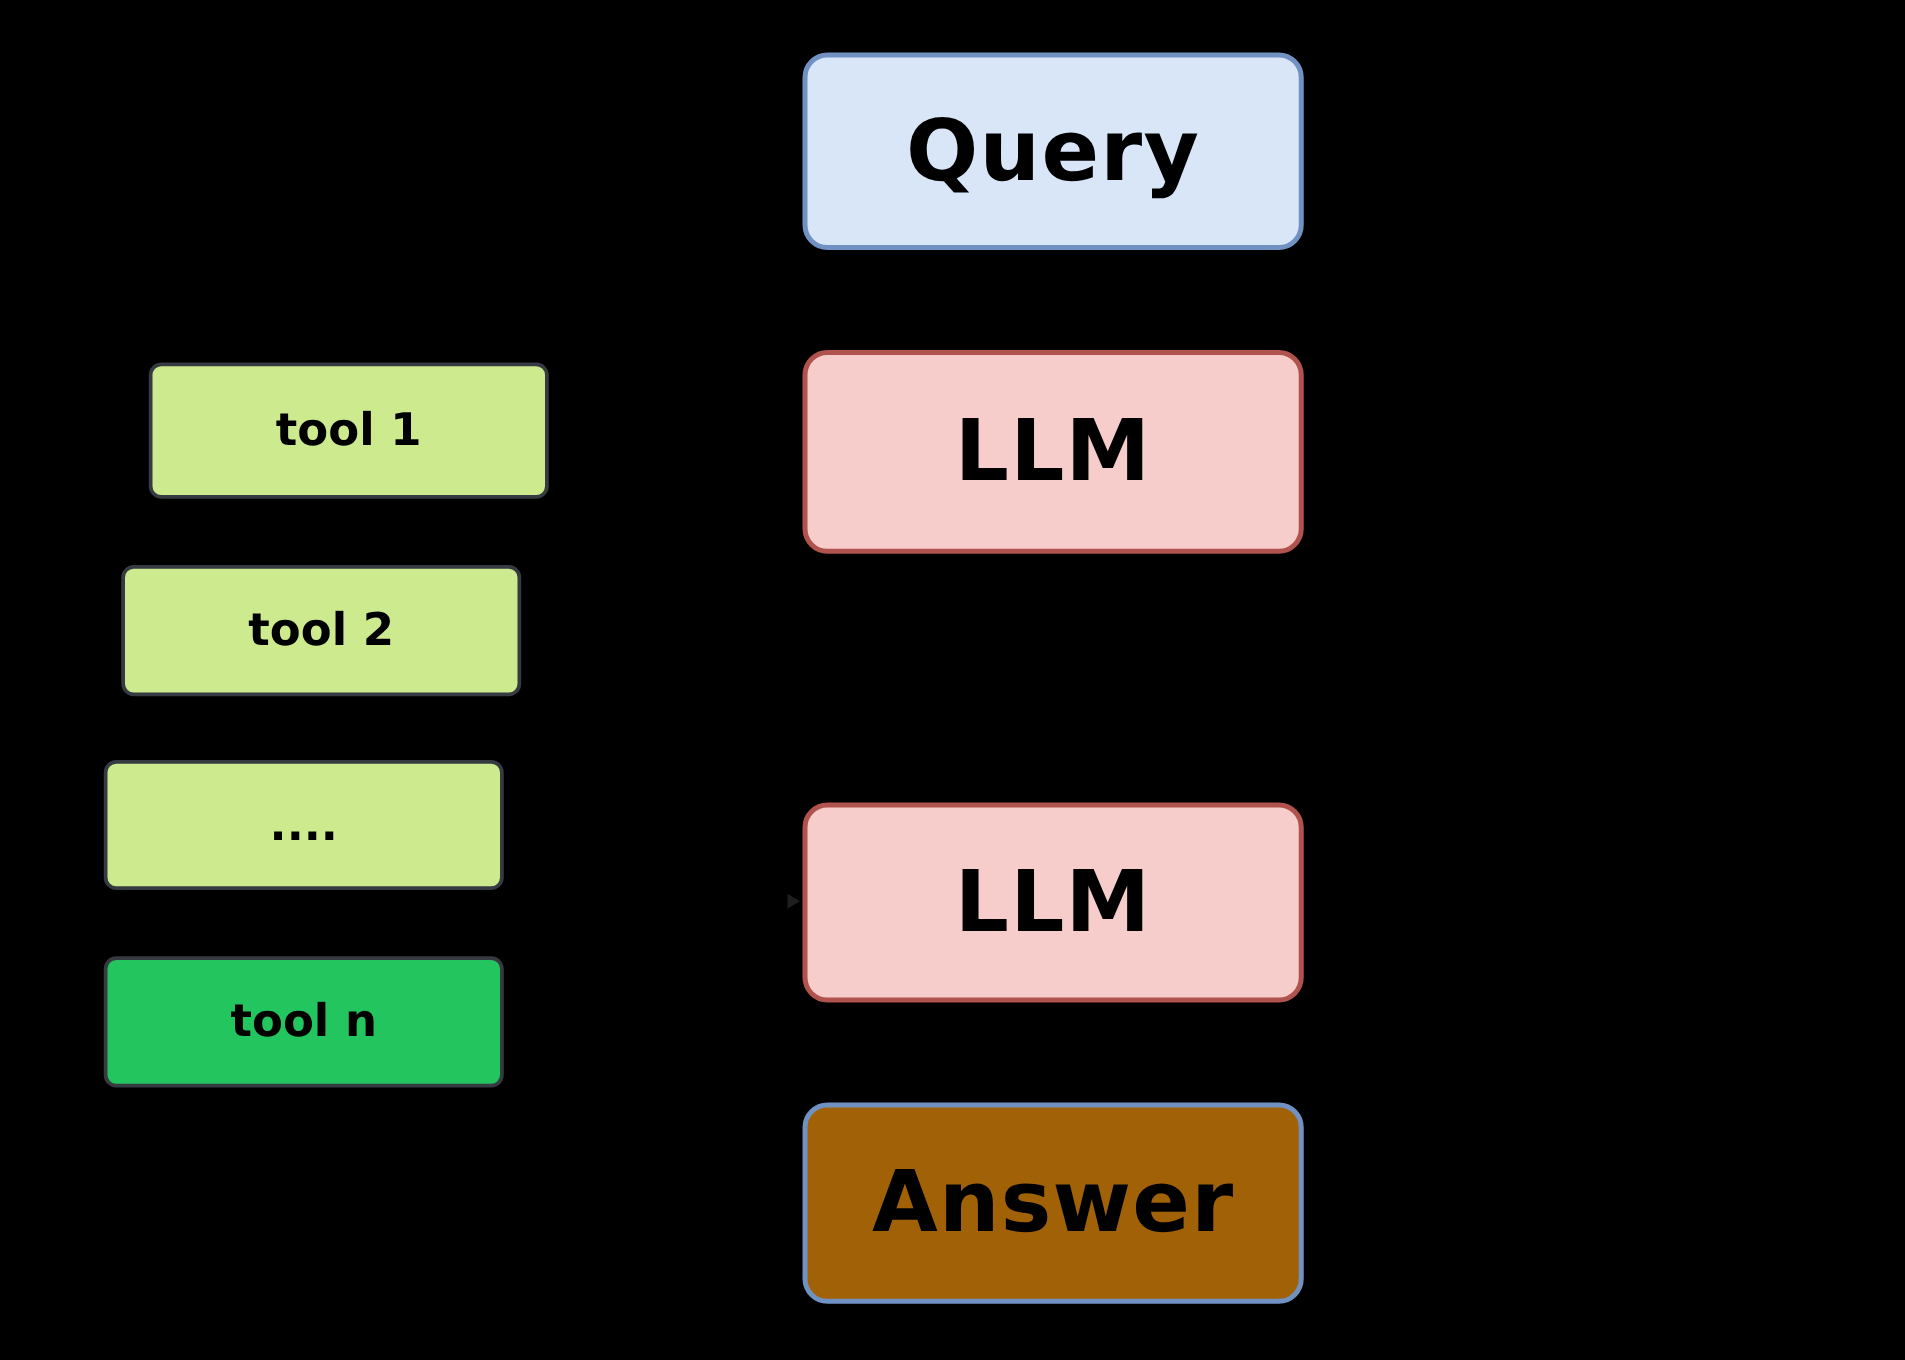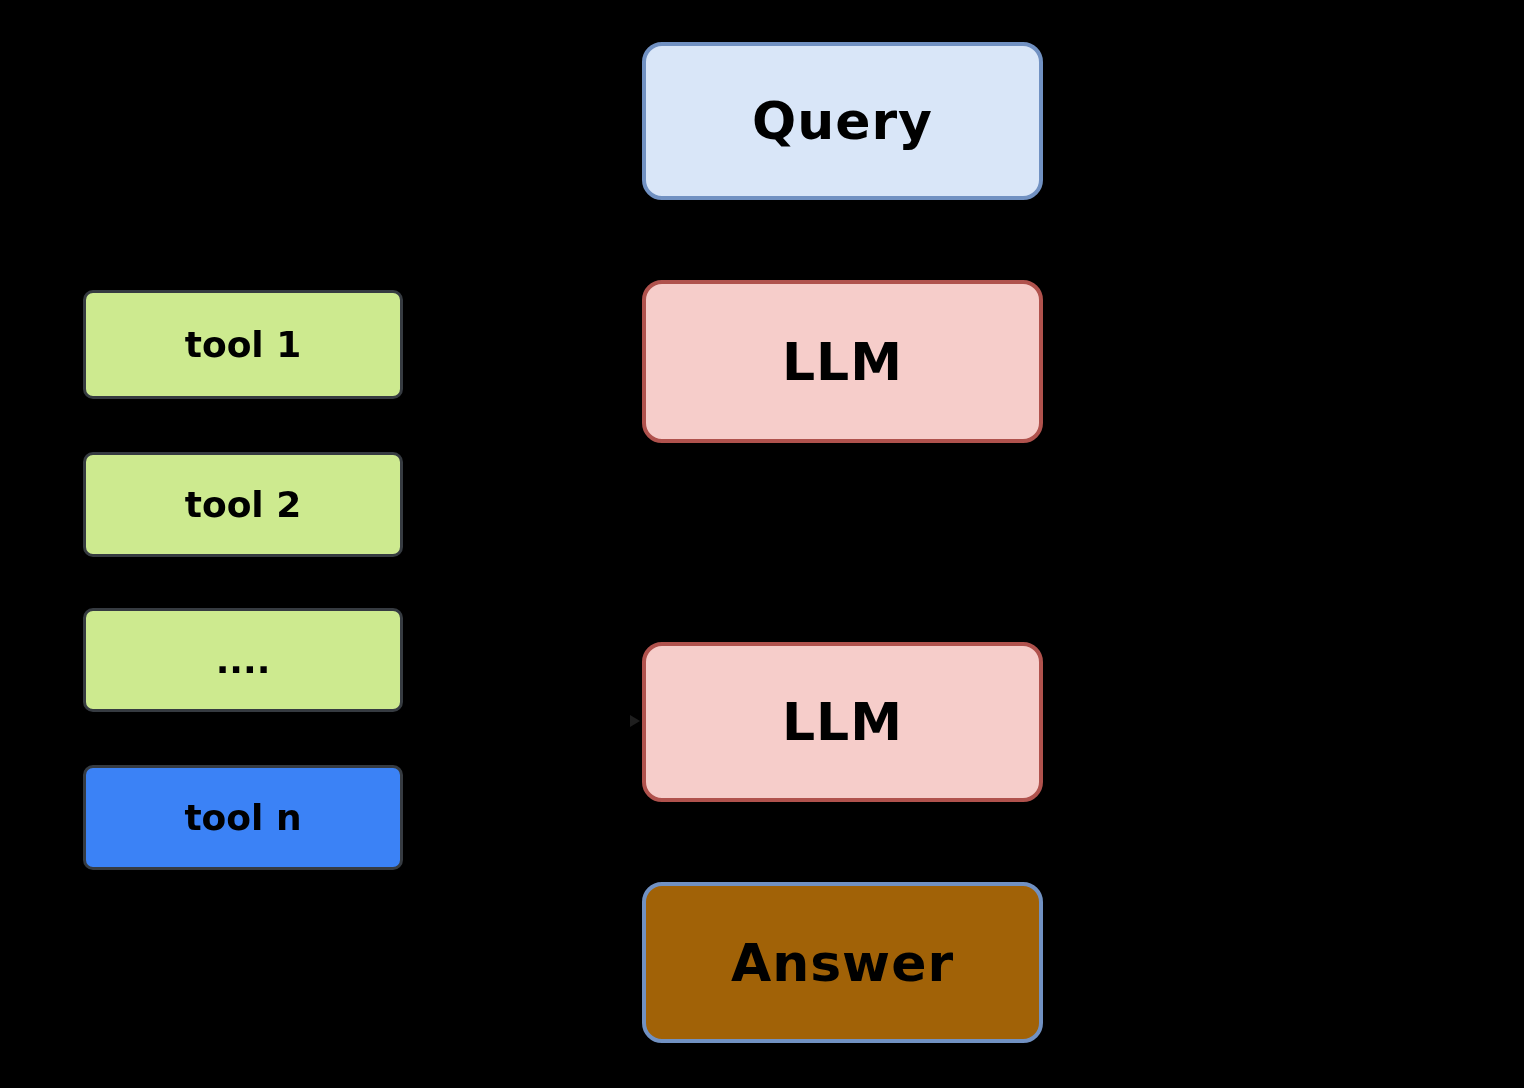--- a/index.html
+++ b/index.html
@@ -25,42 +25,42 @@
     display: flex;
     align-items: center;
     justify-content: center;
     border-style: solid;
   }
   .flow-node {
     left: 642px;
     width: 401px;
     border-width: 4px;
     border-radius: 20px;
-    font-size: 52px;
+    font-size: 68px;
     font-weight: 600;
     letter-spacing: 1px;
   }
   .tool-node {
     left: 83px;
     width: 320px;
     border-width: 3px;
     border-radius: 10px;
     font-size: 36px;
     font-weight: 600;
   }
   .node-label {
     white-space: nowrap;
   }
   
   #node-query  { top: 42px;  height: 158px; }
   #node-llm-1  { top: 280px; height: 163px; }
   #node-llm-2  { top: 642px; height: 160px; }
   #node-answer { top: 882px; height: 161px; }
 
-  #tool-1        { top: 290px; height: 109px; }
+  #tool-1        { top: 290px; height: 109px; margin-left: 36px; }
   #tool-2        { top: 452px; height: 105px; }
   #tool-ellipsis { top: 608px; height: 104px; }
   #tool-n        { top: 765px; height: 105px; }
 
   
   .arrowhead-artifact {
     position: absolute;
     left: 630px;
     top: 715px;
     width: 0;
@@ -72,29 +72,29 @@
 </style>
 </head>
 <body>
 
 <div class="canvas" style="background: rgb(0, 0, 0);">
 
   <div id="tool-1" class="node tool-node" style="background: rgb(205, 234, 143); border-color: rgb(54, 59, 65); color: rgb(0, 0, 0);">
     <span class="node-label">tool 1</span>
   </div>
 
-  <div id="tool-2" class="node tool-node" style="background: rgb(205, 234, 143); border-color: rgb(54, 59, 65); color: rgb(0, 0, 0);">
+  <div id="tool-2" class="node tool-node" style="background: rgb(205, 234, 143); border-color: rgb(54, 59, 65); color: rgb(0, 0, 0); margin-left: 14px;">
     <span class="node-label">tool 2</span>
   </div>
 
   <div id="tool-ellipsis" class="node tool-node" style="background: rgb(205, 234, 143); border-color: rgb(54, 59, 65); color: rgb(0, 0, 0);">
     <span class="node-label">....</span>
   </div>
 
-  <div id="tool-n" class="node tool-node" style="background: #3b82f6; border-color: rgb(54, 59, 65); color: rgb(0, 0, 0);">
+  <div id="tool-n" class="node tool-node" style="background: #22c55e; border-color: rgb(54, 59, 65); color: rgb(0, 0, 0);">
     <span class="node-label">tool n</span>
   </div>
 
   <div id="node-query" class="node flow-node" style="background: rgb(217, 230, 248); border-color: rgb(113, 145, 194); color: rgb(0, 0, 0);">
     <span class="node-label">Query</span>
   </div>
 
   <div id="node-llm-1" class="node flow-node" style="background: rgb(246, 205, 202); border-color: rgb(176, 82, 77); color: rgb(0, 0, 0);">
     <span class="node-label">LLM</span>
   </div>

